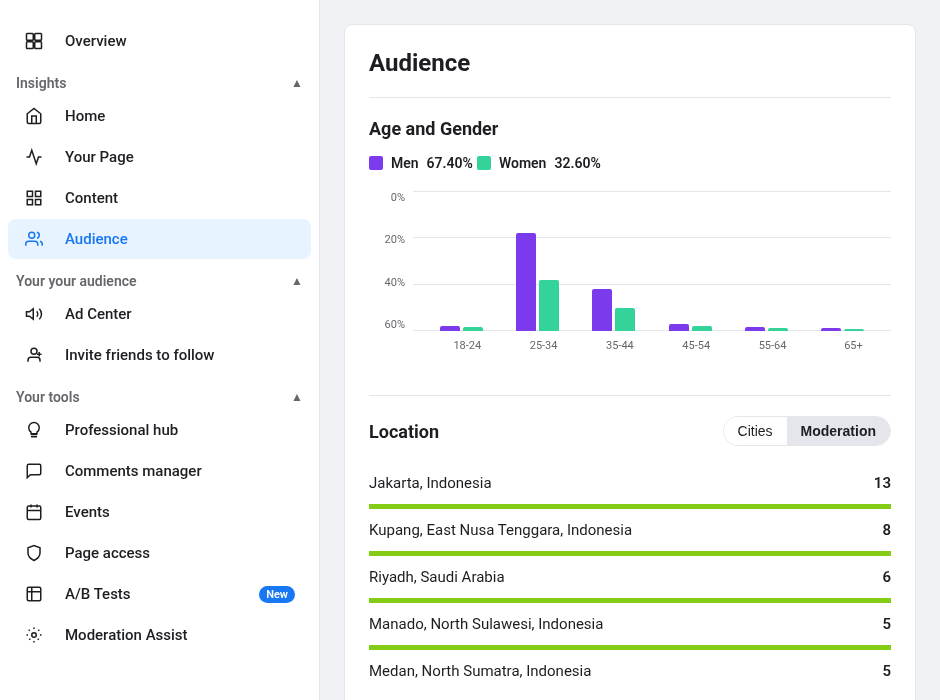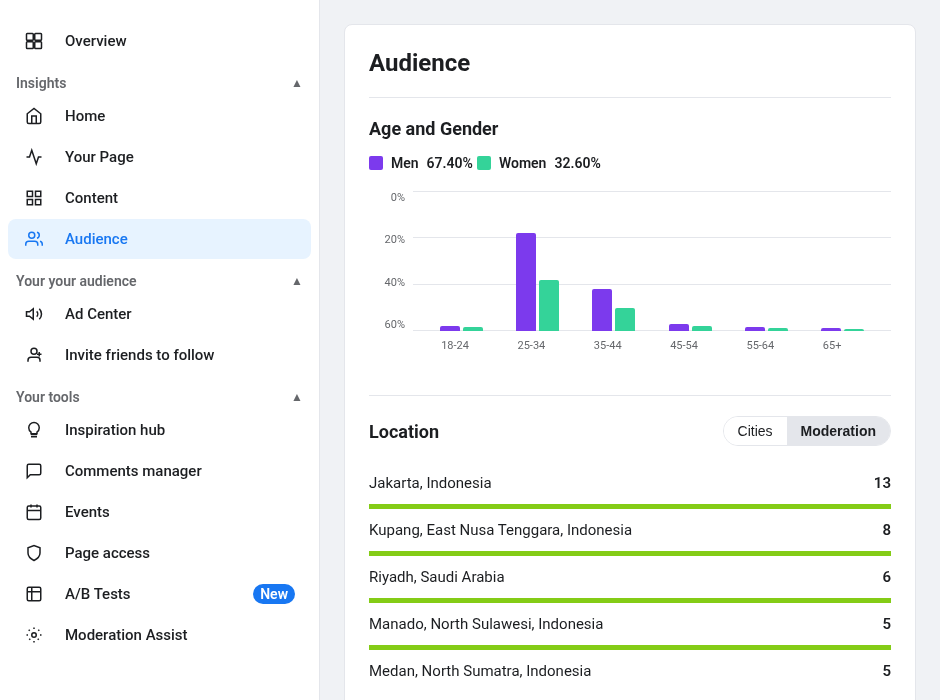--- a/index.html
+++ b/index.html
@@ -48,21 +48,21 @@
       height: 20px;
       display: flex;
       align-items: center;
       justify-content: center;
       font-size: 16px;
       flex-shrink: 0;
     }
     .badge {
       background: #1877f2;
       color: #fff;
-      font-size: 14px;
+      font-size: 11px;
       font-weight: 600;
       padding: 2px 7px;
       border-radius: 10px;
       margin-left: auto;
     }
     .chevron {
       font-size: 12px;
       color: #65676b;
     }
 
@@ -188,21 +188,21 @@
       top: 148px;
       left: 0;
       right: 0;
       display: flex;
       justify-content: space-around;
       padding: 0 10px;
     }
     .chart-x-label {
       font-size: 11px;
       color: #65676b;
-      text-align: left;
+      text-align: right;
       min-width: 40px;
     }
 
     
     .location-header {
       display: flex;
       align-items: center;
       justify-content: space-between;
       margin-bottom: 16px;
     }
@@ -340,21 +340,21 @@
   </div>
 
   <div class="sidebar-item">
     <span class="sidebar-icon">
       <svg width="18" height="18" viewBox="0 0 24 24" fill="none" stroke="#1c1e21" stroke-width="2">
           <path d="M12 2a7 7 0 017 7c0 2.4-1.2 4.5-3 5.7V17H8v-2.3C6.2 13.5 5 11.4 5 9a7 7 0 017-7z"></path>
           <line x1="8" y1="21" x2="16" y2="21"></line>
           <line x1="8" y1="18" x2="16" y2="18"></line>
         </svg>
     </span>
-    <span>Inspiration hub</span>
+    <span>Professional hub</span>
   </div>
 
   <div class="sidebar-item">
     <span class="sidebar-icon">
       <svg width="18" height="18" viewBox="0 0 24 24" fill="none" stroke="#1c1e21" stroke-width="2">
           <path d="M21 15a2 2 0 01-2 2H7l-4 4V5a2 2 0 012-2h14a2 2 0 012 2z"></path>
         </svg>
     </span>
     <span>Comments manager</span>
   </div>

